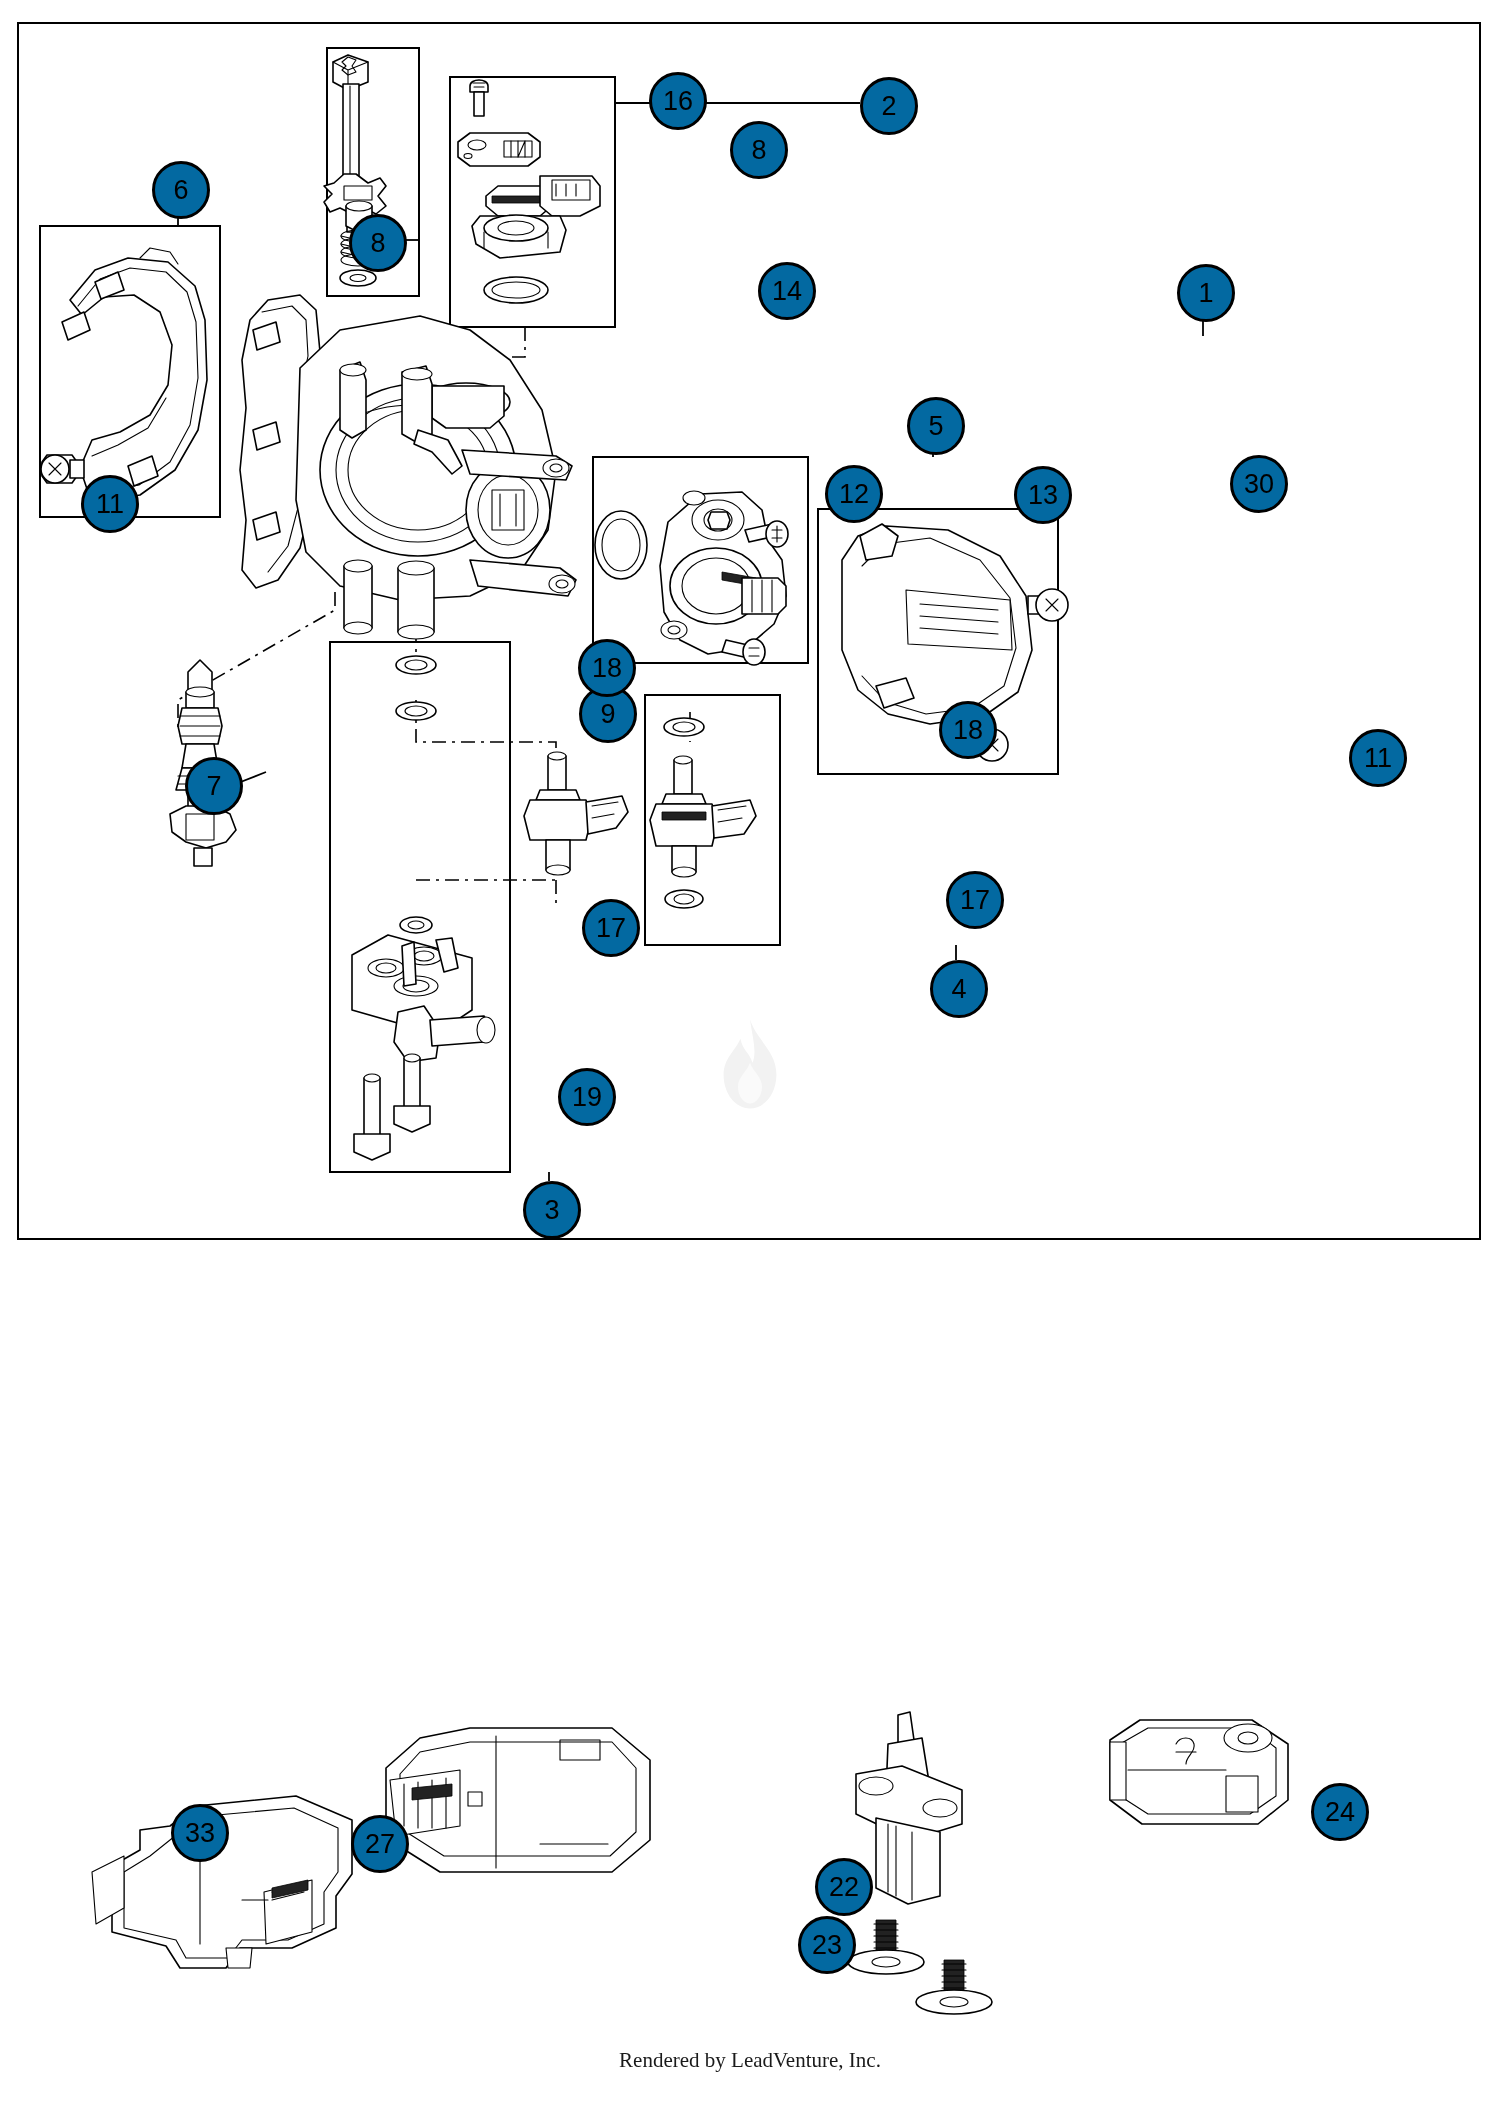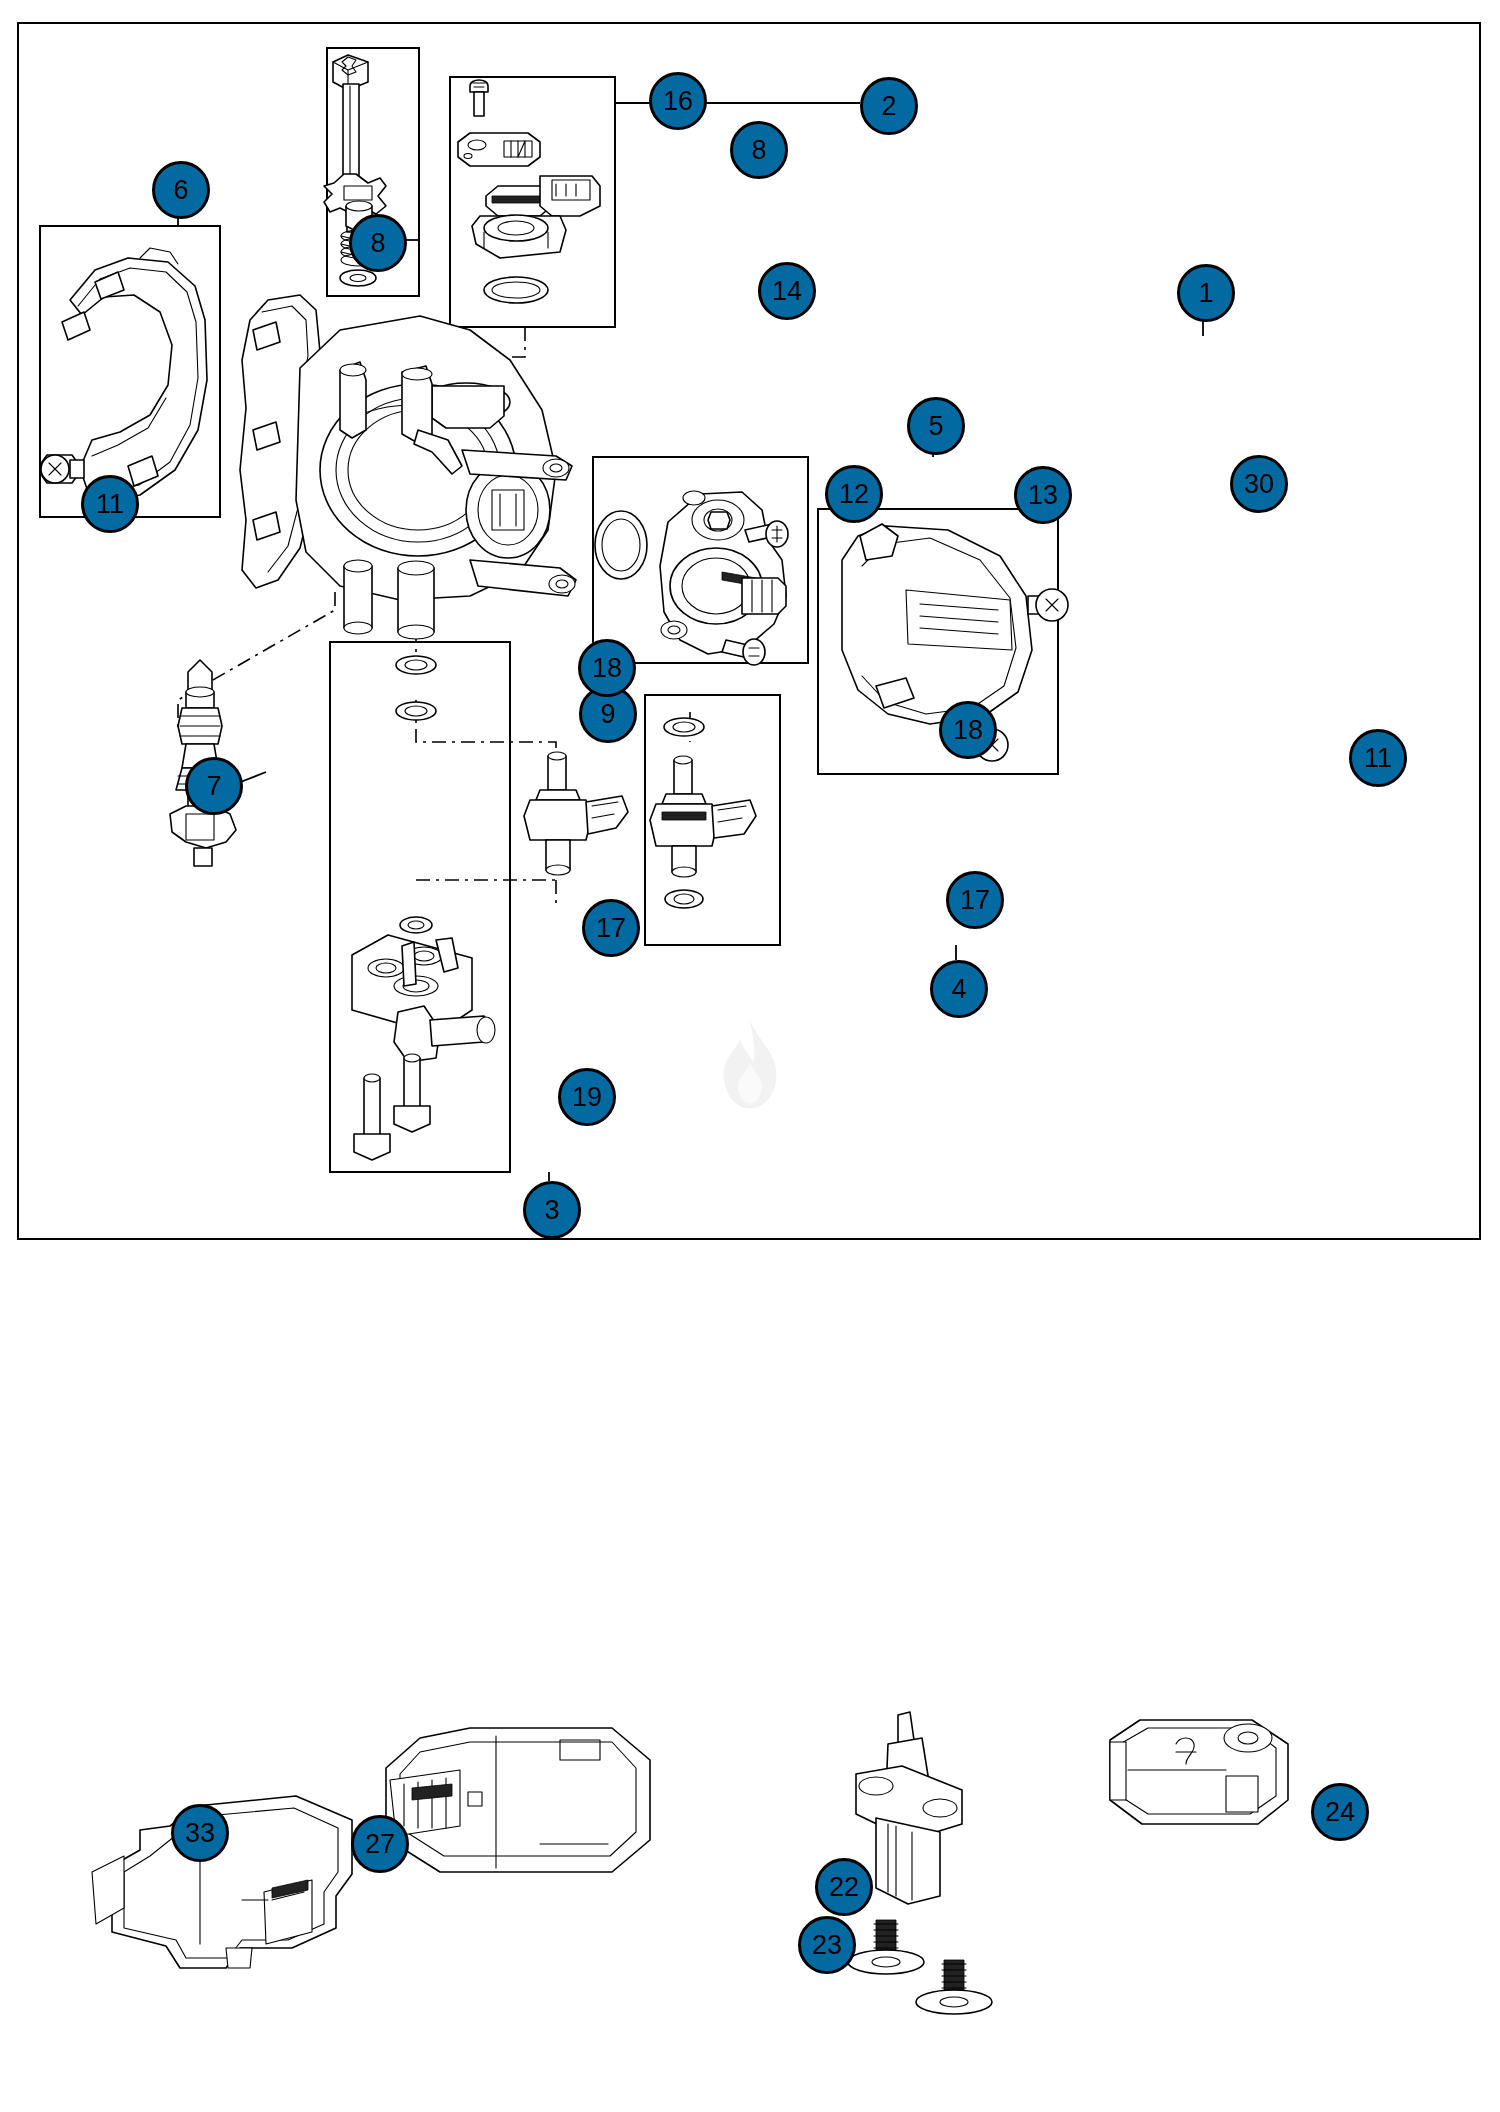--- a/index.html
+++ b/index.html
@@ -443,14 +443,15 @@
   <div class="callout" style="left:604px;top:665px">18</div>
   <div class="callout" style="left:965px;top:727px">18</div>
   <div class="callout" style="left:584px;top:1094px">19</div>
   <div class="callout" style="left:1256px;top:481px">30</div>
   <div class="callout" style="left:841px;top:1884px">22</div>
   <div class="callout" style="left:824px;top:1942px">23</div>
   <div class="callout" style="left:1337px;top:1809px">24</div>
   <div class="callout" style="left:377px;top:1841px">27</div>
   <div class="callout" style="left:197px;top:1830px">33</div>
 
+  <div id="footer">Rendered by LeadVenture, Inc.</div>
 
 </div>
 
 </body></html>

